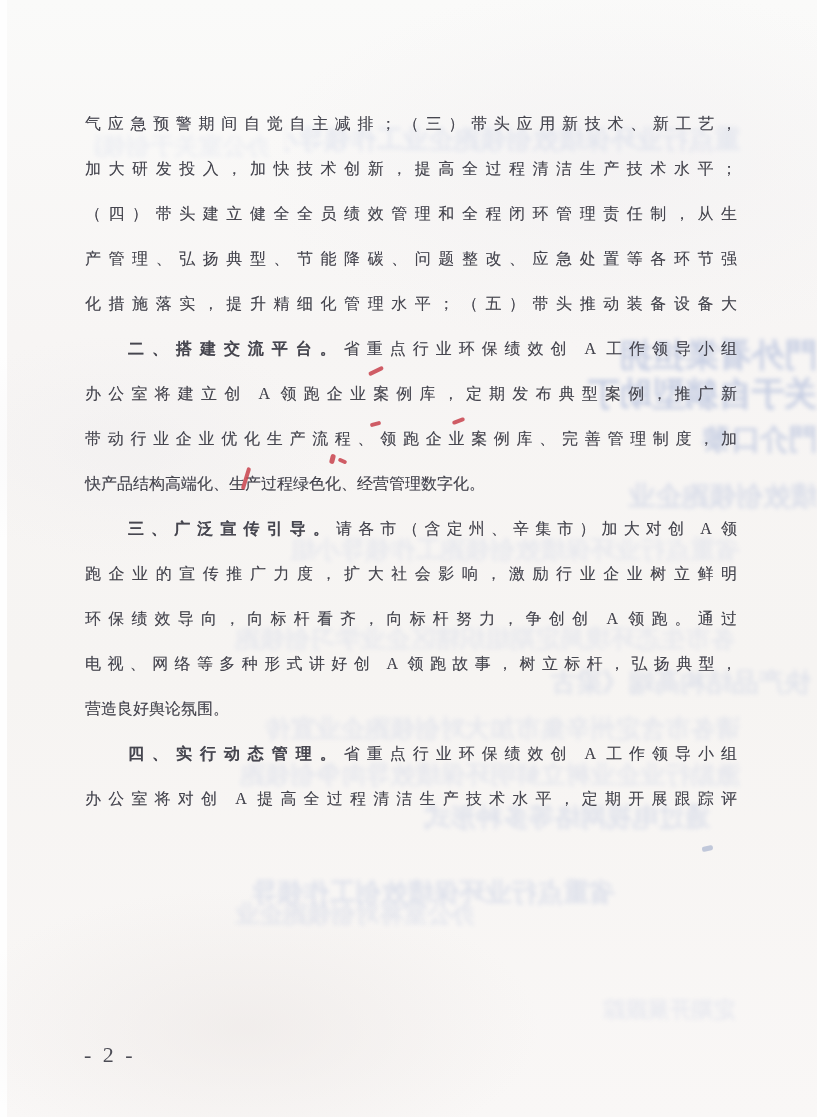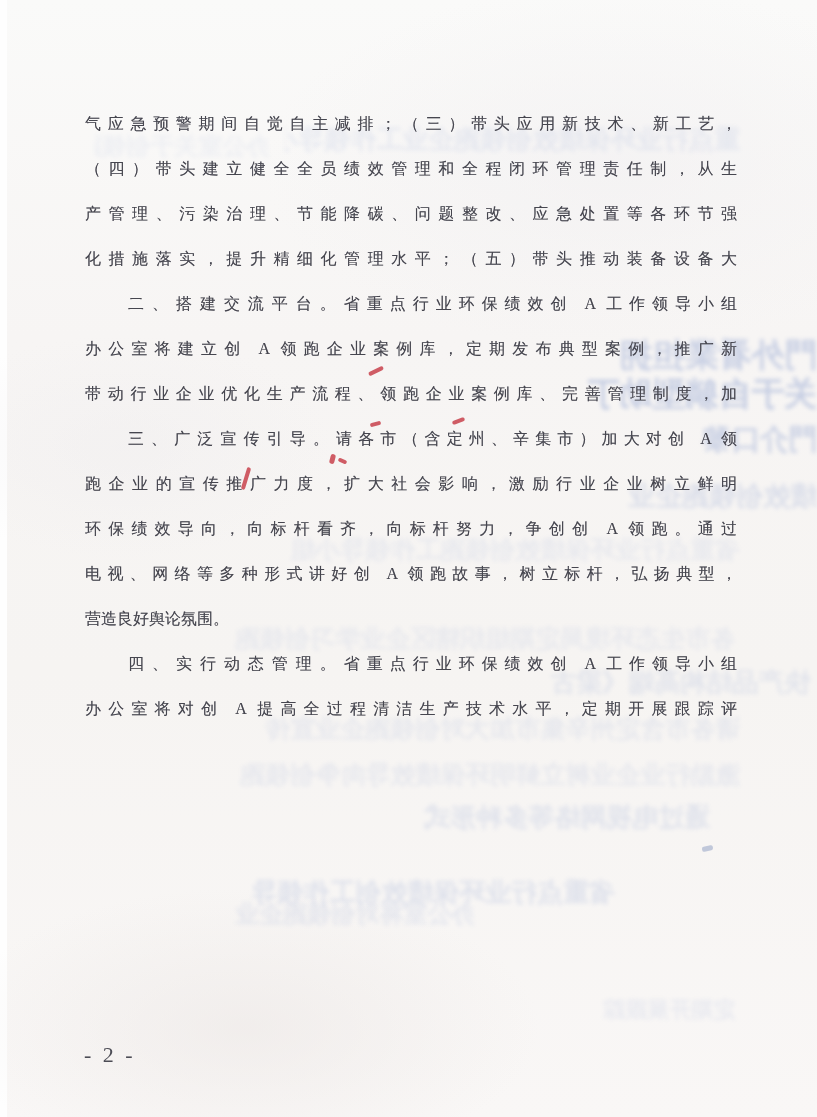--- a/index.html
+++ b/index.html
@@ -33,21 +33,21 @@
     text-shadow:0 0 .6px rgba(70,70,85,.45);
   }
   .line {
     font-size:16px;
     line-height:45px; height:45px;
     text-align:justify;
     text-align-last:left;
   }
   .line.fill { text-align-last:justify; }
   .line.indent { text-indent:43px; }
-  .line .lead { font-weight:normal; letter-spacing:1px; }
+  .line .lead { font-weight:bold; letter-spacing:1px; }
 
   .page-number {
     position:absolute; left:84px; top:1041px;
     font-size:22px; line-height:28px;
     letter-spacing:3px;
     color:#4c4c55;
   }
 
   
   .bleed {
@@ -114,26 +114,28 @@
     <div class="bleed b10">请各市含定州辛集市加大对创领跑企业宣传</div>
     <div class="bleed b11">激励行业企业树立鲜明环保绩效导向争创领跑</div>
     <div class="bleed b12">通过电视网络等多种形式</div>
     <div class="bleed b13">省重点行业环保绩效创工作领导</div>
     <div class="bleed b14">办公室将对创领跑企业</div>
     <div class="bleed b15">定期开展跟踪</div>
   </div>
 
   <div class="body-text" id="lines-container">
       <div class="line fill">气应急预警期间自觉自主减排；（三）带头应用新技术、新工艺，</div>
+      <div class="line fill">加大研发投入，加快技术创新，提高全过程清洁生产技术水平；</div>
       <div class="line fill">（四）带头建立健全全员绩效管理和全程闭环管理责任制，从生</div>
-      <div class="line fill">产管理、污染治理、节能降碳、问题整改、应急处置等各环节强</div>
+      <div class="line fill">产管理、弘扬典型、节能降碳、问题整改、应急处置等各环节强</div>
       <div class="line fill">化措施落实，提升精细化管理水平；（五）带头推动装备设备大</div>
       <div class="line fill indent"><span class="lead">二、搭建交流平台。</span>省重点行业环保绩效创 A 工作领导小组</div>
       <div class="line fill">办公室将建立创 A 领跑企业案例库，定期发布典型案例，推广新</div>
       <div class="line fill">带动行业企业优化生产流程、领跑企业案例库、完善管理制度，加</div>
+      <div class="line">快产品结构高端化、生产过程绿色化、经营管理数字化。</div>
       <div class="line fill indent"><span class="lead">三、广泛宣传引导。</span>请各市（含定州、辛集市）加大对创 A 领</div>
       <div class="line fill">跑企业的宣传推广力度，扩大社会影响，激励行业企业树立鲜明</div>
       <div class="line fill">环保绩效导向，向标杆看齐，向标杆努力，争创创 A 领跑。通过</div>
       <div class="line fill">电视、网络等多种形式讲好创 A 领跑故事，树立标杆，弘扬典型，</div>
       <div class="line">营造良好舆论氛围。</div>
       <div class="line fill indent"><span class="lead">四、实行动态管理。</span>省重点行业环保绩效创 A 工作领导小组</div>
       <div class="line fill">办公室将对创 A 提高全过程清洁生产技术水平，定期开展跟踪评</div>
     </div>
 
   <div class="red r1"></div>

